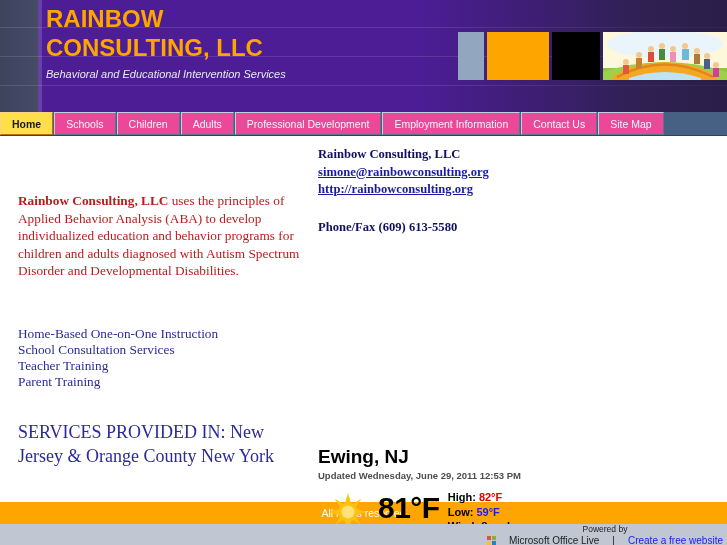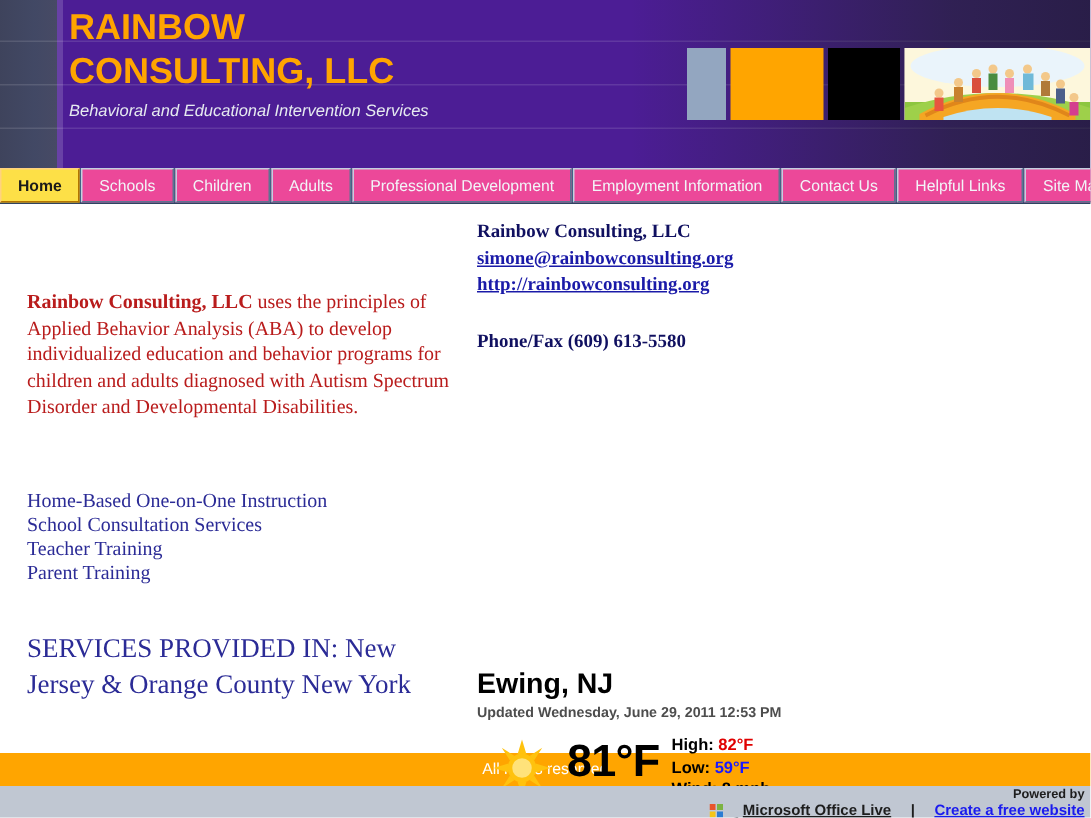--- a/index.html
+++ b/index.html
@@ -283,23 +283,22 @@
   #footer-gray {
     position: relative;
     width: 727px;
     height: 23px;
     background: #c0c7d2;
   }
   #powered-block {
     position: absolute;
     right: 4px;
     top: 0px;
-    text-align: right;
+    text-align: center;
     line-height: 11px;
-    font-weight: bold;
   }
   #powered-label {
     font-size: 8.5px;
     color: #1d1d1d;
     display: block;
   }
   #powered-line2 {
     font-size: 10px;
     color: #1d1d1d;
     display: flex;
@@ -373,21 +372,20 @@
 </div>
 
 <div id="nav">
     <div class="nav-item active">Home</div>
     <div class="nav-item">Schools</div>
     <div class="nav-item">Children</div>
     <div class="nav-item">Adults</div>
     <div class="nav-item">Professional Development</div>
     <div class="nav-item">Employment Information</div>
     <div class="nav-item">Contact Us</div>
-    <div class="nav-item">Helpful Links</div>
     <div class="nav-item">Site Map</div>
   </div>
 
 <div id="main">
 
   <div id="left-col">
     <p id="intro-paragraph" class="serif">
       <span class="lead">Rainbow Consulting, LLC</span><span> uses the principles of Applied Behavior Analysis (ABA) to develop individualized education and behavior programs for children and adults diagnosed with Autism Spectrum Disorder and Developmental Disabilities.</span>
     </p>
     <ul id="services-list" class="serif">

